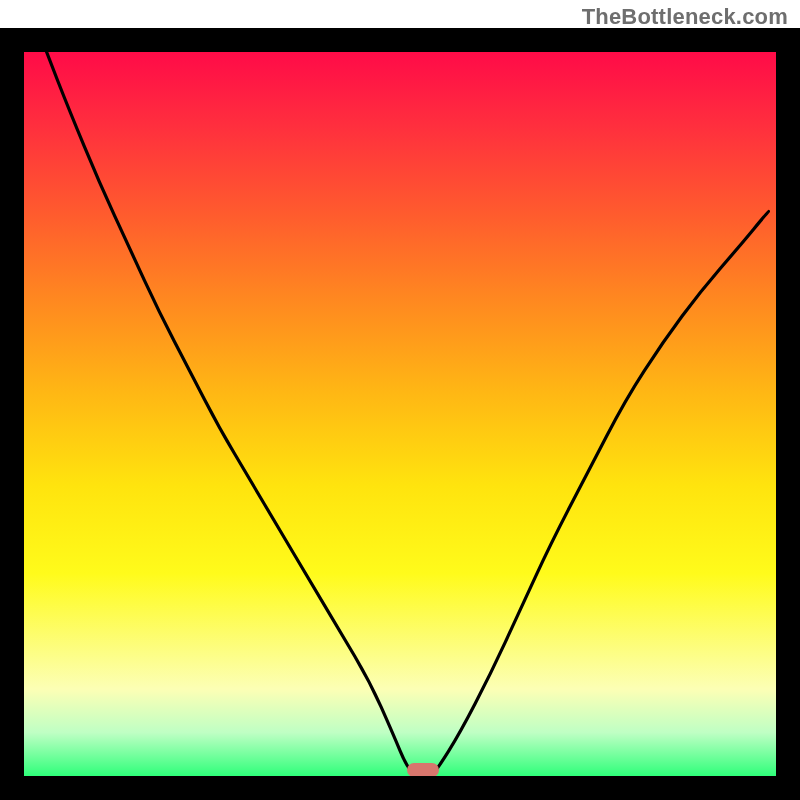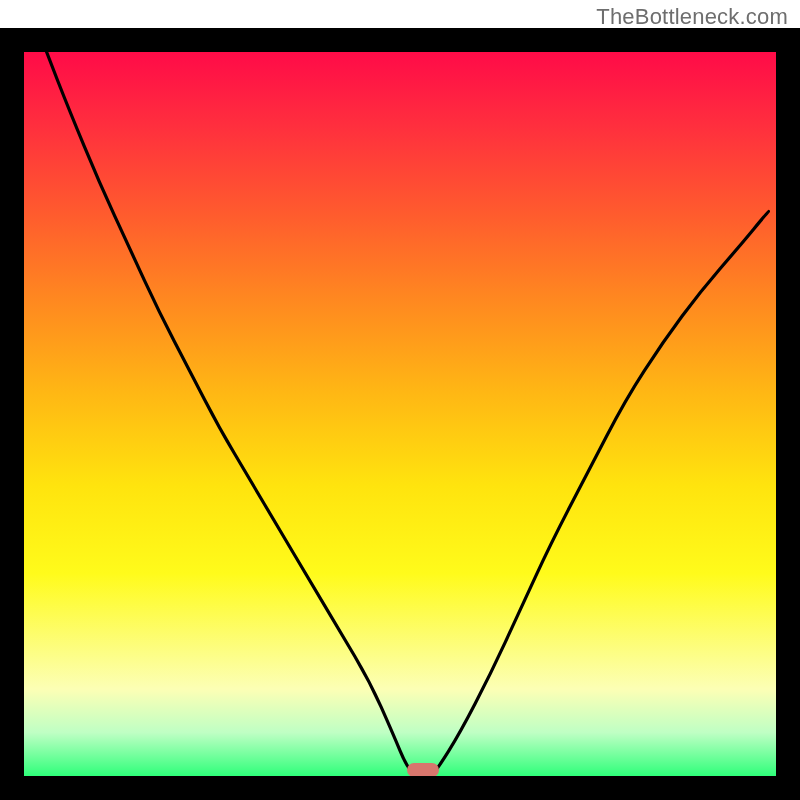--- a/index.html
+++ b/index.html
@@ -15,21 +15,21 @@
     position: relative;
     width: 800px;
     height: 800px;
   }
   .watermark {
     position: absolute;
     top: 4px;
     right: 12px;
     color: #6e6e6e;
     font-size: 22px;
-    font-weight: 400;
+    font-weight: 700;
     letter-spacing: 0.2px;
     z-index: 4;
   }
   .outer-border {
     position: absolute;
     left: 0;
     top: 28px;
     width: 800px;
     height: 772px;
     box-sizing: border-box;

